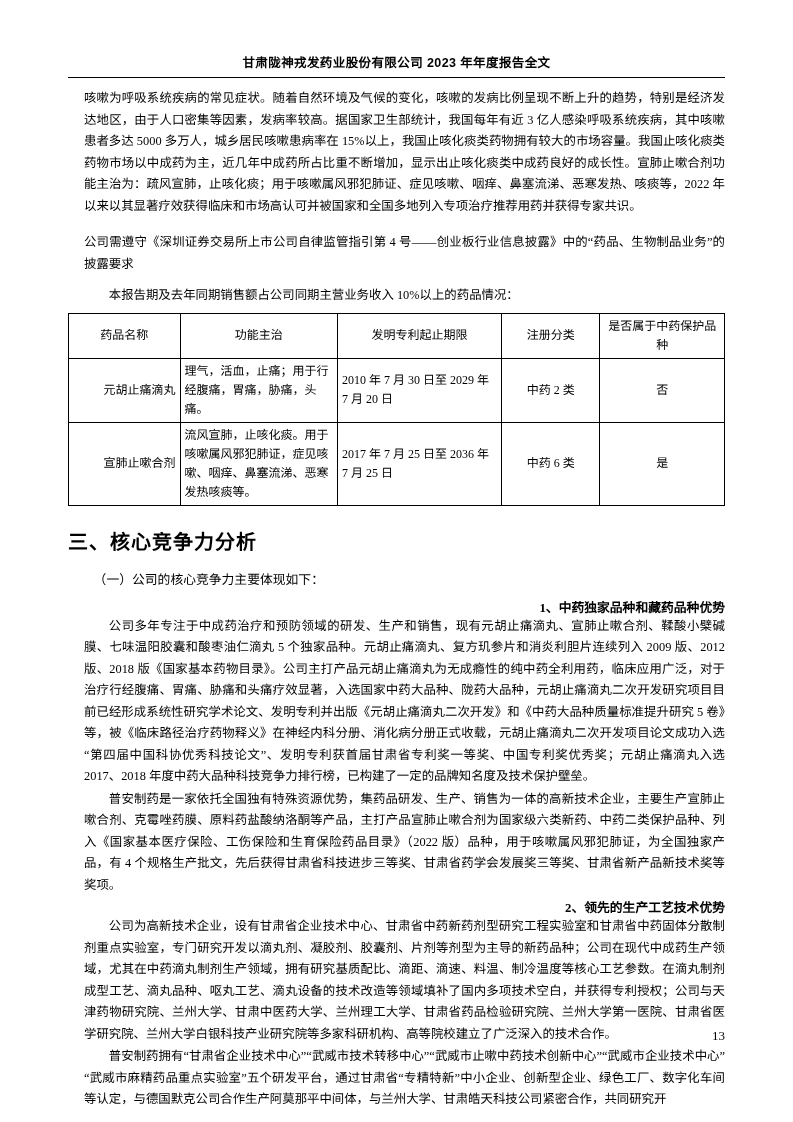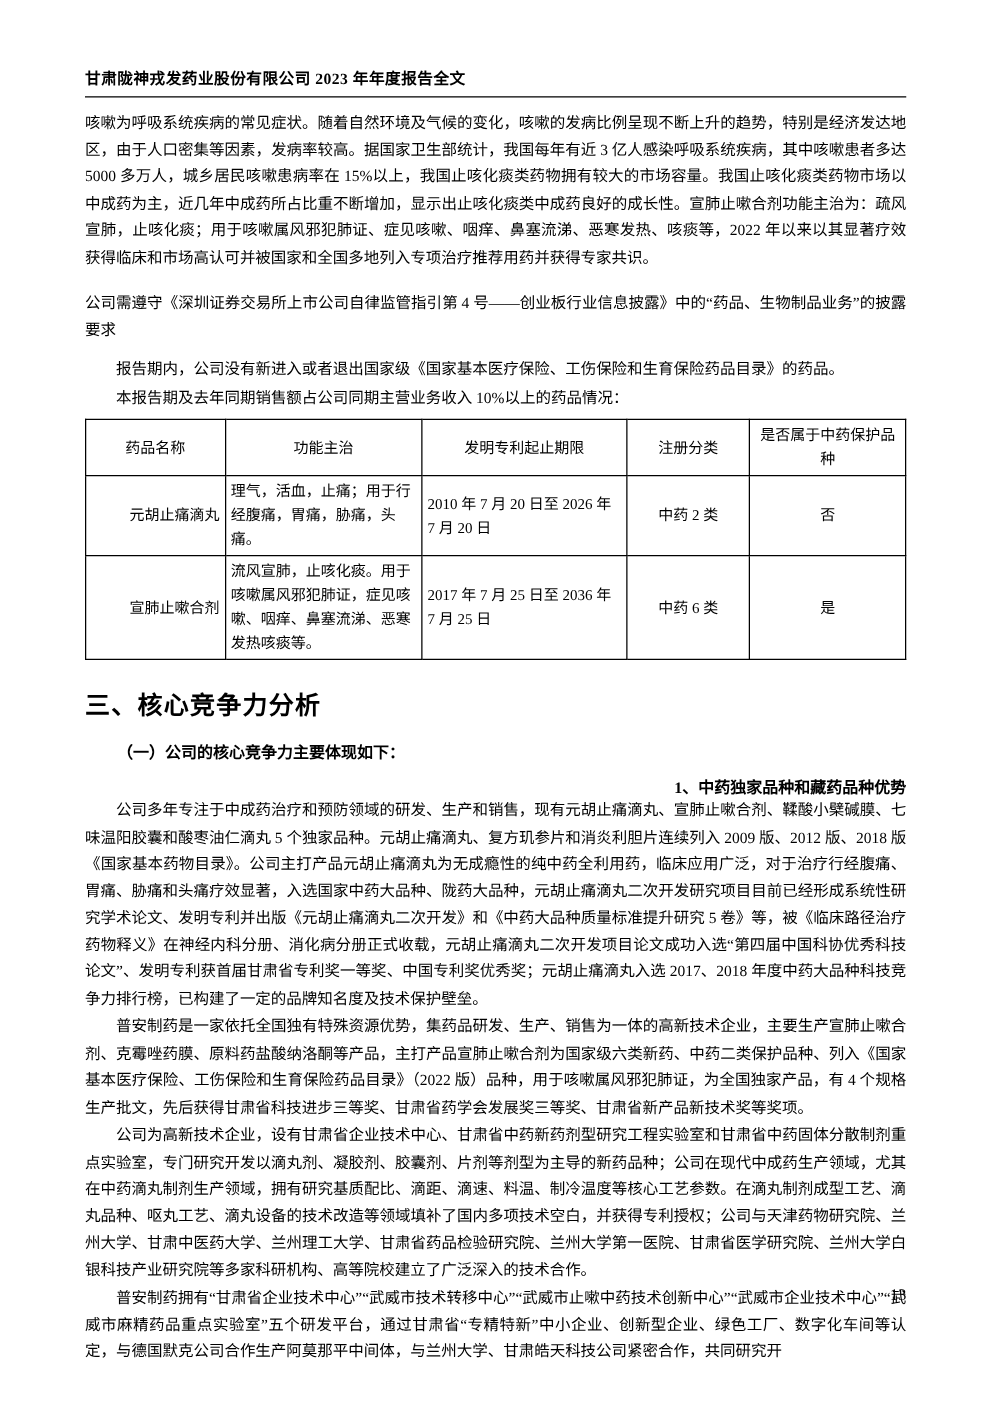--- a/index.html
+++ b/index.html
@@ -21,42 +21,42 @@
     overflow: hidden;
   }
   .header {
     position: absolute;
     top: 52px;
     left: 68px;
     right: 68px;
     height: 26px;
   }
   .header-title {
-    text-align: left;
+    text-align: center;
     font-size: 12.5px;
     font-weight: bold;
-    font-family: Liberation Serif, serif;
+    font-family: Liberation Sans, sans-serif;
     letter-spacing: 0.4px;
     color: #000;
   }
   .header-rule {
     position: absolute;
     left: 0;
     right: 0;
     bottom: 0;
     border-bottom: 1px solid #000;
   }
   .content {
     position: absolute;
     top: 88px;
     left: 68px;
     width: 657px;
   }
   p {
-    margin: 0 0 0 0;
+    margin: 0 0 0 16px;
     font-size: 12.4px;
     line-height: 21.5px;
     text-align: justify;
     text-justify: inter-ideograph;
   }
   .para {
     margin-bottom: 1px;
   }
   .indent2 {
     text-indent: 2em;
@@ -102,21 +102,21 @@
 
   h2.section {
     font-size: 20px;
     font-weight: bold;
     margin: 0;
     padding: 0;
     letter-spacing: 1px;
   }
   h3.sub {
     font-size: 12.8px;
-    font-weight: bold;
+    font-weight: normal;
     margin: 0;
     text-indent: 2em;
   }
   h4.sub2 {
     font-size: 12.8px;
     font-weight: bold;
     margin: 0;
     text-indent: 2em;
     text-align: right;
   }
@@ -141,21 +141,20 @@
   <div class="content">
 
     <p class="para">咳嗽为呼吸系统疾病的常见症状。随着自然环境及气候的变化，咳嗽的发病比例呈现不断上升的趋势，特别是经济发达地区，由于人口密集等因素，发病率较高。据国家卫生部统计，我国每年有近 3 亿人感染呼吸系统疾病，其中咳嗽患者多达 5000 多万人，城乡居民咳嗽患病率在 15%以上，我国止咳化痰类药物拥有较大的市场容量。我国止咳化痰类药物市场以中成药为主，近几年中成药所占比重不断增加，显示出止咳化痰类中成药良好的成长性。宣肺止嗽合剂功能主治为：疏风宣肺，止咳化痰；用于咳嗽属风邪犯肺证、症见咳嗽、咽痒、鼻塞流涕、恶寒发热、咳痰等，2022 年以来以其显著疗效获得临床和市场高认可并被国家和全国多地列入专项治疗推荐用药并获得专家共识。</p>
 
     <div class="gap-md"></div>
 
     <p class="para">公司需遵守《深圳证券交易所上市公司自律监管指引第 4 号——创业板行业信息披露》中的“药品、生物制品业务”的披露要求</p>
 
     <div class="gap-sm"></div>
 
-    <p class="para indent2">报告期内，公司没有新进入或者退出国家级《国家基本医疗保险、工伤保险和生育保险药品目录》的药品。</p>
     <p class="para indent2">本报告期及去年同期销售额占公司同期主营业务收入 10%以上的药品情况：</p>
 
     <table class="drug-table">
       <colgroup>
         <col class="w1">
           <col class="w2">
           <col class="w3">
           <col class="w4">
           <col class="w5">
       </colgroup>
@@ -165,21 +164,21 @@
           <th>功能主治</th>
           <th>发明专利起止期限</th>
           <th>注册分类</th>
           <th>是否属于中药保护品种</th>
         </tr>
       </thead>
       <tbody>
         <tr>
           <td class="c-name">元胡止痛滴丸</td>
           <td class="c-mid">理气，活血，止痛；用于行经腹痛，胃痛，胁痛，头痛。</td>
-          <td class="c-mid">2010 年 7 月 20 日至 2026 年 7 月 20 日</td>
+          <td class="c-mid">2010 年 7 月 30 日至 2029 年 7 月 20 日</td>
           <td class="c-ctr">中药 2 类</td>
           <td class="c-ctr">否</td>
         </tr>
         <tr>
           <td class="c-name">宣肺止嗽合剂</td>
           <td class="c-mid">流风宣肺，止咳化痰。用于咳嗽属风邪犯肺证，症见咳嗽、咽痒、鼻塞流涕、恶寒发热咳痰等。</td>
           <td class="c-mid">2017 年 7 月 25 日至 2036 年 7 月 25 日</td>
           <td class="c-ctr">中药 6 类</td>
           <td class="c-ctr">是</td>
         </tr>
@@ -194,20 +193,21 @@
 
     <h3 class="sub">（一）公司的核心竞争力主要体现如下：</h3>
 
     <div class="gap-sm"></div>
 
     <h4 class="sub2">1、中药独家品种和藏药品种优势</h4>
 
     <p class="para indent2">公司多年专注于中成药治疗和预防领域的研发、生产和销售，现有元胡止痛滴丸、宣肺止嗽合剂、鞣酸小檗碱膜、七味温阳胶囊和酸枣油仁滴丸 5 个独家品种。元胡止痛滴丸、复方玑参片和消炎利胆片连续列入 2009 版、2012 版、2018 版《国家基本药物目录》。公司主打产品元胡止痛滴丸为无成瘾性的纯中药全利用药，临床应用广泛，对于治疗行经腹痛、胃痛、胁痛和头痛疗效显著，入选国家中药大品种、陇药大品种，元胡止痛滴丸二次开发研究项目目前已经形成系统性研究学术论文、发明专利并出版《元胡止痛滴丸二次开发》和《中药大品种质量标准提升研究 5 卷》等，被《临床路径治疗药物释义》在神经内科分册、消化病分册正式收载，元胡止痛滴丸二次开发项目论文成功入选“第四届中国科协优秀科技论文”、发明专利获首届甘肃省专利奖一等奖、中国专利奖优秀奖；元胡止痛滴丸入选 2017、2018 年度中药大品种科技竞争力排行榜，已构建了一定的品牌知名度及技术保护壁垒。</p>
     <p class="para indent2">普安制药是一家依托全国独有特殊资源优势，集药品研发、生产、销售为一体的高新技术企业，主要生产宣肺止嗽合剂、克霉唑药膜、原料药盐酸纳洛酮等产品，主打产品宣肺止嗽合剂为国家级六类新药、中药二类保护品种、列入《国家基本医疗保险、工伤保险和生育保险药品目录》（2022 版）品种，用于咳嗽属风邪犯肺证，为全国独家产品，有 4 个规格生产批文，先后获得甘肃省科技进步三等奖、甘肃省药学会发展奖三等奖、甘肃省新产品新技术奖等奖项。</p>
 
+    <h4 class="sub2">2、领先的生产工艺技术优势</h4>
 
     <p class="para indent2">公司为高新技术企业，设有甘肃省企业技术中心、甘肃省中药新药剂型研究工程实验室和甘肃省中药固体分散制剂重点实验室，专门研究开发以滴丸剂、凝胶剂、胶囊剂、片剂等剂型为主导的新药品种；公司在现代中成药生产领域，尤其在中药滴丸制剂生产领域，拥有研究基质配比、滴距、滴速、料温、制冷温度等核心工艺参数。在滴丸制剂成型工艺、滴丸品种、呕丸工艺、滴丸设备的技术改造等领域填补了国内多项技术空白，并获得专利授权；公司与天津药物研究院、兰州大学、甘肃中医药大学、兰州理工大学、甘肃省药品检验研究院、兰州大学第一医院、甘肃省医学研究院、兰州大学白银科技产业研究院等多家科研机构、高等院校建立了广泛深入的技术合作。</p>
     <p class="para indent2">普安制药拥有“甘肃省企业技术中心”“武威市技术转移中心”“武威市止嗽中药技术创新中心”“武威市企业技术中心”“武威市麻精药品重点实验室”五个研发平台，通过甘肃省“专精特新”中小企业、创新型企业、绿色工厂、数字化车间等认定，与德国默克公司合作生产阿莫那平中间体，与兰州大学、甘肃皓天科技公司紧密合作，共同研究开</p>
 
   </div>
 
   <div class="page-number">13</div>
 
 </div>
 

